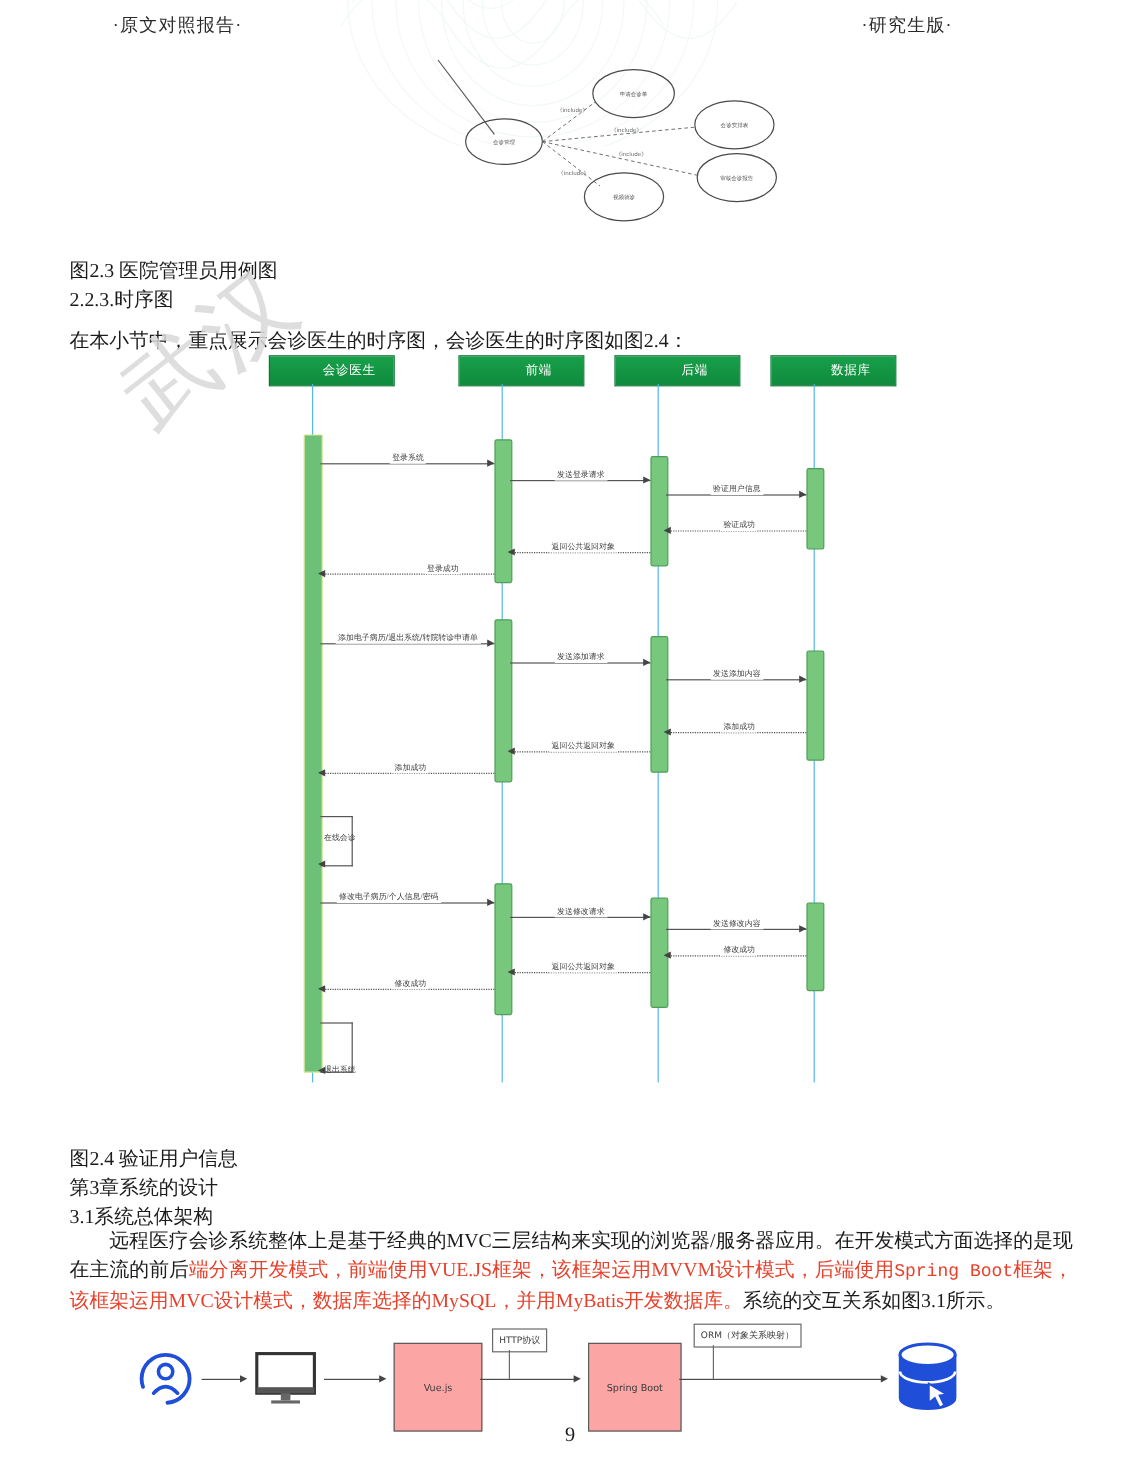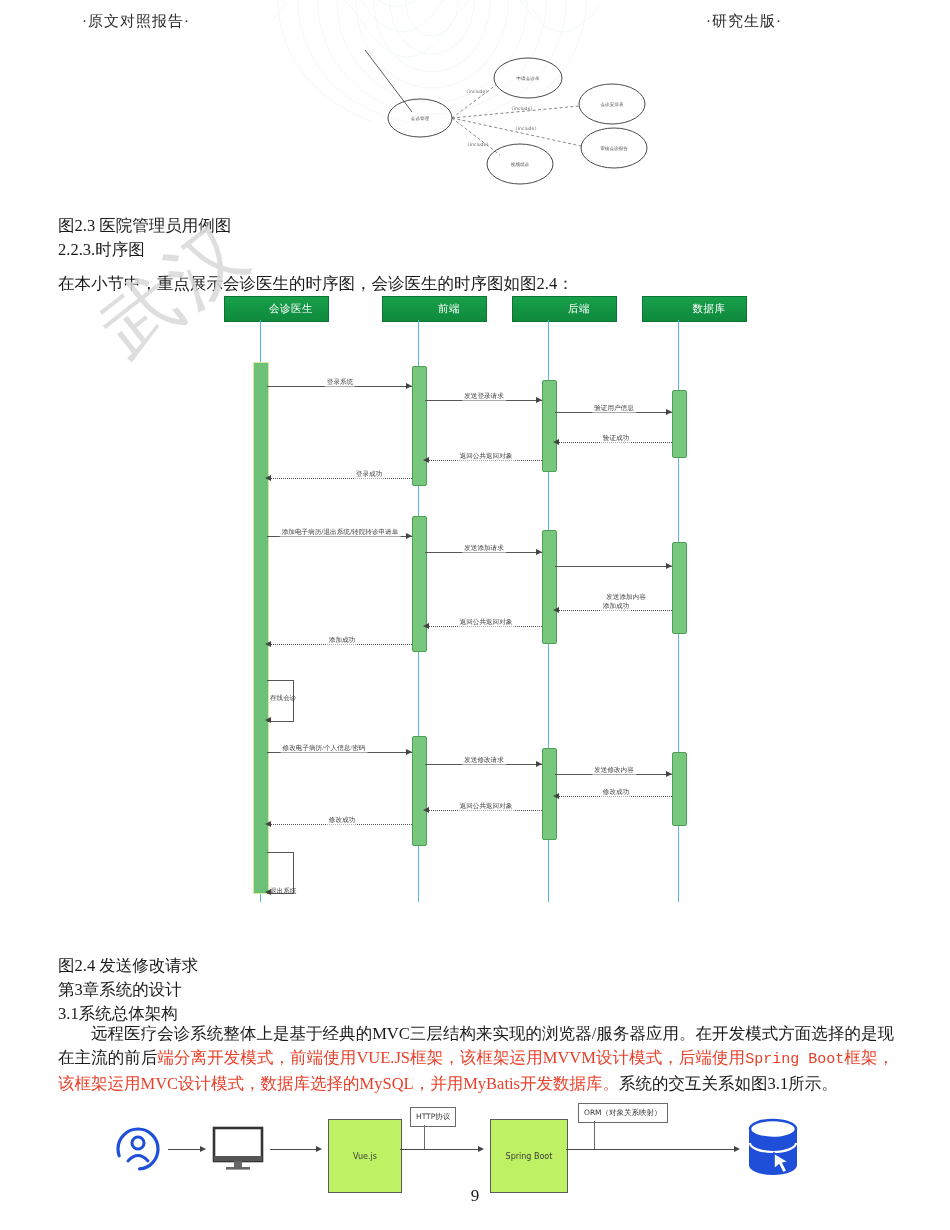--- a/index.html
+++ b/index.html
@@ -6,21 +6,21 @@
   body{
     width:950px;height:1230px;
     background:#ffffff;
     font-family:"Liberation Serif","DejaVu Serif",serif;
     color:#1b1b1b;
     position:relative;
     overflow:hidden;
   }
   
   .page-header{
-    position:absolute;left:4px;top:0;width:856px;height:46px;
+    position:absolute;left:16px;top:0;width:856px;height:46px;
   }
   .hdr-left{
     position:absolute;left:78px;top:12px;
     font-size:15px;letter-spacing:1px;color:#2a2a2a;
   }
   .hdr-right{
     position:absolute;right:78px;top:12px;
     font-size:15px;letter-spacing:1px;color:#2a2a2a;
   }
   .hdr-ornament{
@@ -106,21 +106,21 @@
   }
   .selfcall-label{
     position:absolute;font-family:"DejaVu Sans",sans-serif;font-size:6.6px;
     color:#3d3d3d;white-space:nowrap;
   }
   
   .arch{
     position:absolute;left:110px;top:1103px;width:740px;height:92px;
   }
   .arch-box{
-    position:absolute;border:1px solid #5b5b5b;background:#bef264;
+    position:absolute;border:1px solid #5b5b5b;background:#fca5a5;
     display:flex;align-items:center;justify-content:center;
     font-family:"DejaVu Sans",sans-serif;font-size:8px;color:#3a3a3a;
   }
   .arch-note{
     position:absolute;border:1px solid #6a6a6a;background:#fff;
     display:flex;align-items:center;justify-content:center;
     font-family:"DejaVu Sans",sans-serif;font-size:7.5px;color:#3a3a3a;
     white-space:nowrap;padding:0 5px;
   }
   .arch-arrow{position:absolute;height:0;border-top:1px solid #4a4a4a;}
@@ -237,21 +237,21 @@
   <div class="msg" style="left:127px;top:240px;width:145px;"></div>
   <div class="arrowhead right" style="left:266px;top:237px;"></div>
   <div class="msg-label" style="left:200px;top:236px;">添加电子病历/退出系统/转院转诊申请单</div>
 
   <div class="msg" style="left:285px;top:256px;width:117px;"></div>
   <div class="arrowhead right" style="left:396px;top:253px;"></div>
   <div class="msg-label" style="left:344px;top:252px;">发送添加请求</div>
 
   <div class="msg" style="left:415px;top:270px;width:117px;"></div>
   <div class="arrowhead right" style="left:526px;top:267px;"></div>
-  <div class="msg-label" style="left:486px;top:266px;margin-top:35px;">发送添加内容</div>
+  <div class="msg-label" style="left:474px;top:266px;">发送添加内容</div>
 
   <div class="msg dashed" style="left:415px;top:314px;width:117px;"></div>
   <div class="arrowhead left" style="left:413px;top:311px;"></div>
   <div class="msg-label" style="left:476px;top:310px;">添加成功</div>
 
   <div class="msg dashed" style="left:285px;top:330px;width:117px;"></div>
   <div class="arrowhead left" style="left:283px;top:327px;"></div>
   <div class="msg-label" style="left:346px;top:326px;">返回公共返回对象</div>
 
   <div class="msg dashed" style="left:127px;top:348px;width:145px;"></div>
@@ -288,21 +288,21 @@
 
   <div class="msg dashed" style="left:127px;top:528px;width:145px;"></div>
   <div class="arrowhead left" style="left:125px;top:525px;"></div>
   <div class="msg-label" style="left:202px;top:524px;">修改成功</div>
 
   <div class="selfcall" style="left:127px;top:556px;width:26px;height:40px;"></div>
   <div class="arrowhead left" style="left:125px;top:593px;"></div>
   <div class="selfcall-label" style="left:130px;top:591px;">退出系统</div>
 </div>
 
-<div class="fig-caption" style="top:954px">图2.4 发送修改请求</div>
+<div class="fig-caption" style="top:954px">图2.4 验证用户信息</div>
 <div class="body-line" style="top:978px">第3章系统的设计</div>
 <div class="body-line" style="top:1002px">3.1系统总体架构</div>
 
 <div class="para" style="top:1022px">
   <span class="indent"></span><span>远程医疗会诊系统整体上是基于经典的MVC三层结构来实现的浏览器/服务器应用。在开发模式方面选择的是现在主流的前后</span><span class="hl">端分离开发模式，前端使用VUE.JS框架，该框架运用MVVM设计模式，后端使用</span><span class="hl mono">Spring Boot</span><span class="hl">框架，该框架运用MVC设计模式，数据库选择的MySQL，并用MyBatis开发数据库。</span><span>系统的交互关系如图3.1所示。</span>
 </div>
 
 <div class="arch">
 
   <svg style="position:absolute;left:0;top:18px;" width="56" height="56" viewBox="0 0 56 56">

